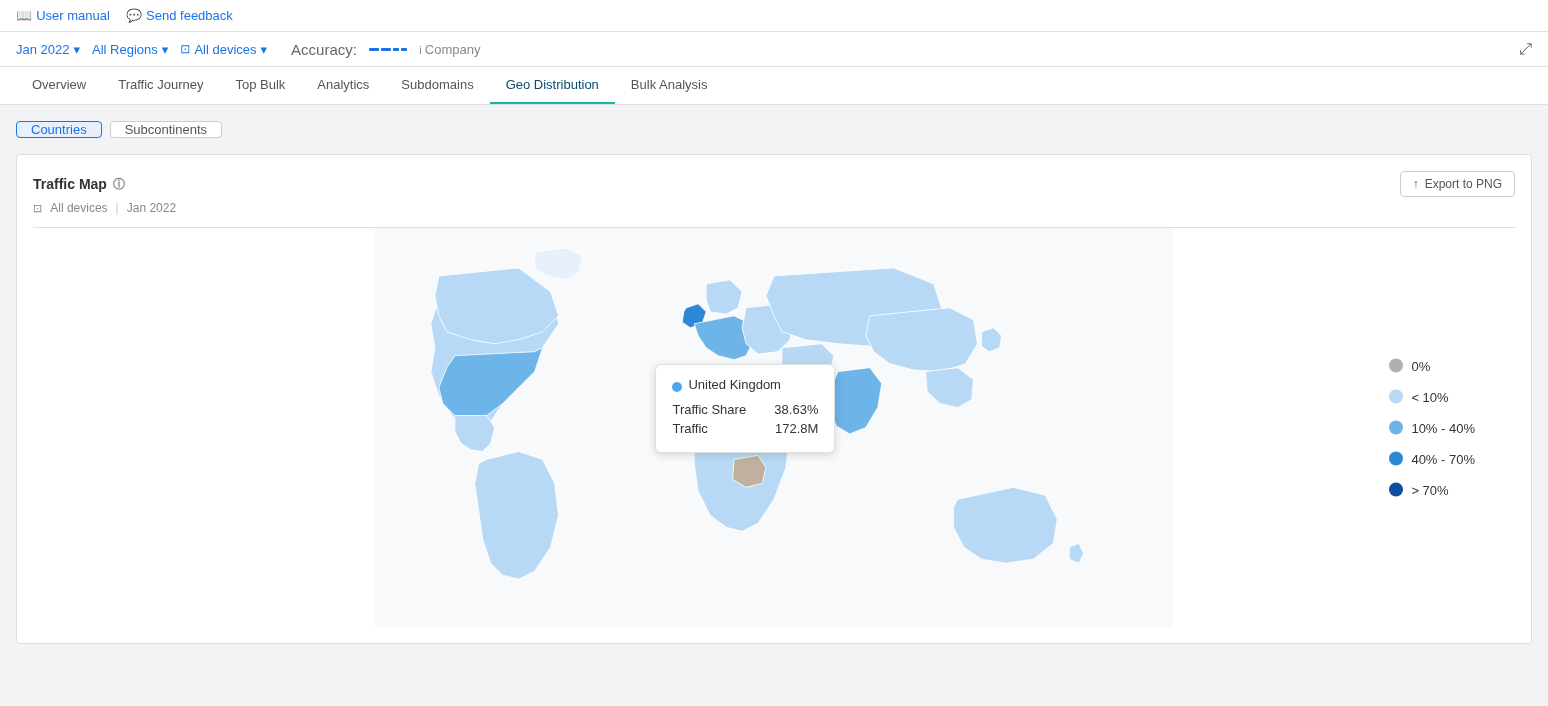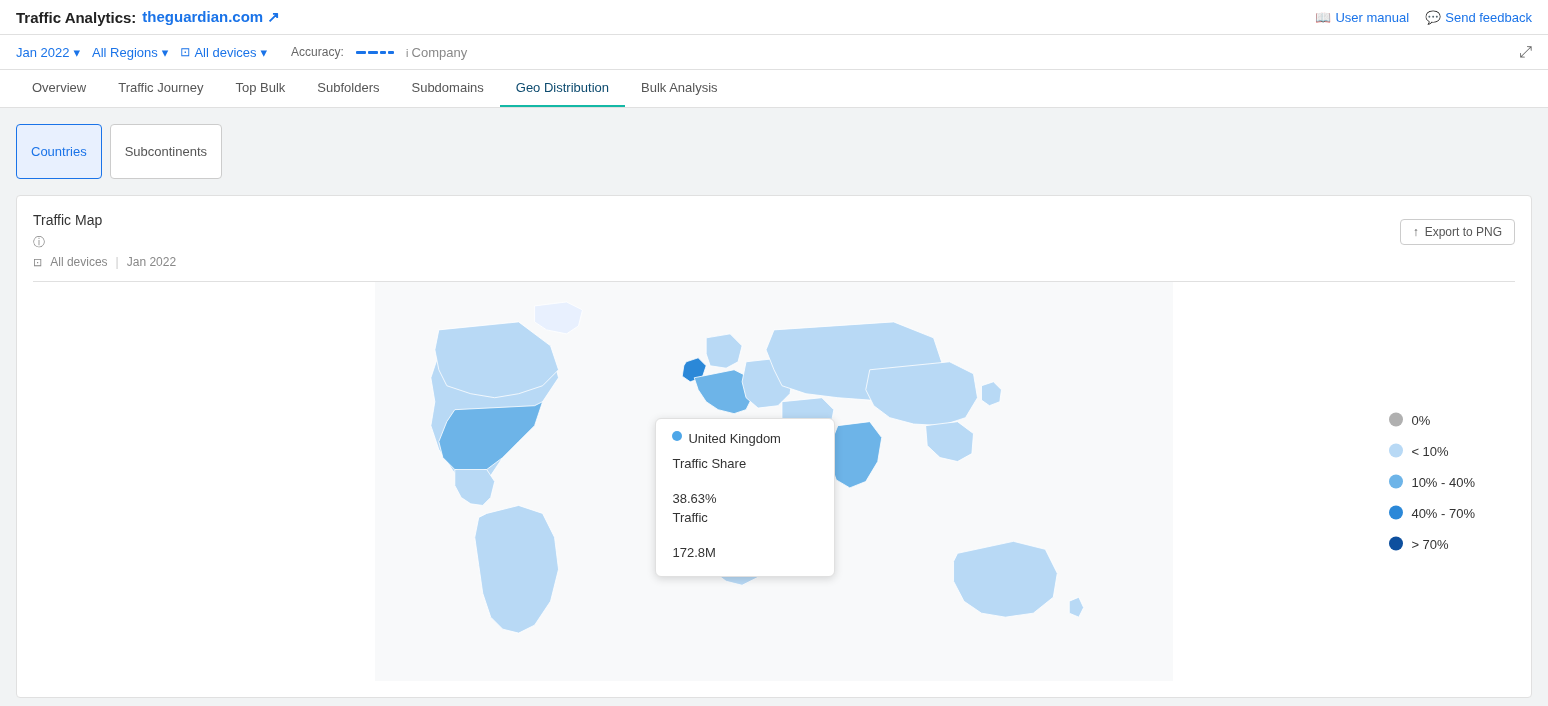--- a/index.html
+++ b/index.html
@@ -17,21 +17,21 @@
 
     .filter-bar {
       display: flex; align-items: center; gap: 12px;
       padding: 8px 16px; background: #fff; border-bottom: 1px solid #e0e0e0;
     }
     .filter-btn {
       display: flex; align-items: center; gap: 4px;
       color: #1a73e8; font-size: 13px; cursor: pointer; font-weight: 500;
     }
     .filter-sep { color: #ccc; }
-    .accuracy-label { color: #666; font-size: 12px; }
+    .accuracy-label { color: #666; font-size: 15px; }
     .accuracy-line {
       display: inline-flex; align-items: center; gap: 2px;
     }
     .acc-dash { width: 10px; height: 3px; background: #1a73e8; display: inline-block; border-radius: 1px; }
     .acc-dash.short { width: 6px; }
     .company-label { color: #888; font-size: 13px; display: flex; align-items: center; gap: 3px; }
     .expand-btn { margin-left: auto; cursor: pointer; color: #666; font-size: 16px; }
 
     .nav-tabs {
       display: flex; align-items: center; gap: 0;
@@ -40,36 +40,36 @@
     .nav-tab {
       padding: 10px 16px; font-size: 13px; color: #555; cursor: pointer;
       border-bottom: 2px solid transparent; white-space: nowrap;
     }
     .nav-tab.active { color: #0c4a6e; border-bottom: 2px solid #14b8a6; font-weight: 500; }
 
     .content { padding: 16px; }
 
     .segment-tabs { display: flex; gap: 8px; margin-bottom: 16px; }
     .segment-tab {
-      padding: 19px 14px; border: 1px solid #ccc; border-radius: 4px;
+      padding: 0 14px; border: 1px solid #ccc; border-radius: 4px;
       font-size: 13px; cursor: pointer; background: #fff; color: #555;
     }
     .segment-tab.active {
       border-color: #1a73e8; color: #1a73e8; background: #e8f0fe;
     }
 
     .card {
       background: #fff; border: 1px solid #e0e0e0; border-radius: 4px;
       padding: 16px;
     }
     .card-header {
       display: flex; align-items: center; justify-content: space-between;
       margin-bottom: 4px;
     }
-    .card-title { font-weight: normal; font-size: 14px; display: flex; gap: 6px; flex-direction: column; }
+    .card-title { font-weight: bold; font-size: 14px; display: flex; align-items: center; gap: 6px; }
     .info-icon { color: #888; font-size: 12px; cursor: pointer; }
     .card-meta { font-size: 12px; color: #888; display: flex; align-items: center; gap: 8px; margin-bottom: 12px; }
     .card-meta-sep { color: #ccc; }
 
     .export-btn {
       display: flex; align-items: center; gap: 6px;
       border: 1px solid #ccc; border-radius: 4px;
       padding: 5px 12px; font-size: 12px; color: #555; cursor: pointer; background: #fff;
     }
 
@@ -88,36 +88,29 @@
     }
     .legend-item { display: flex; align-items: center; gap: 8px; font-size: 13px; color: #333; }
     .legend-dot { width: 14px; height: 14px; border-radius: 50%; flex-shrink: 0; }
 
     .tooltip {
       position: absolute; left: 42%; top: 34%;
       background: #fff; border: 1px solid #e0e0e0; border-radius: 6px;
       padding: 12px 16px; box-shadow: 0 2px 8px rgba(0,0,0,0.15);
       min-width: 180px;
     }
-    .tooltip-title { display: flex; align-items: flex-start; gap: 6px; font-weight: 500; font-size: 13px; margin-bottom: 10px; }
+    .tooltip-title { display: flex; align-items: flex-end; gap: 6px; font-weight: 500; font-size: 13px; margin-bottom: 10px; }
     .tooltip-dot { width: 10px; height: 10px; border-radius: 50%; background: #4da6e8; }
-    .tooltip-row { display: flex; justify-content: space-between; font-size: 13px; margin-bottom: 4px; gap: 20px; flex-direction: column; }
+    .tooltip-row { display: flex; justify-content: space-between; font-size: 13px; margin-bottom: 4px; gap: 20px; }
     .tooltip-val { font-weight: normal; }
   </style>
 </head>
 <body>
 
 <div class="top-bar">
-  <div class="top-bar-left">
-    <span class="app-title">Traffic Analytics:</span>
-    <a class="app-title-link">
-      <span>theguardian.com</span>
-      <span> ↗</span>
-    </a>
-  </div>
   <div class="top-bar-right">
     <div class="top-bar-action">
       <span>📖</span>
       <span>User manual</span>
     </div>
     <div class="top-bar-action">
       <span>💬</span>
       <span>Send feedback</span>
     </div>
   </div>
@@ -149,21 +142,21 @@
     <span style="font-size:11px;">ℹ</span>
     <span>Company</span>
   </div>
   <div class="expand-btn">⤢</div>
 </div>
 
 <div class="nav-tabs">
   <div class="nav-tab">Overview</div>
   <div class="nav-tab">Traffic Journey</div>
   <div class="nav-tab">Top Bulk</div>
-  <div class="nav-tab">Subfolders</div>
+  <div class="nav-tab">Analytics</div>
   <div class="nav-tab">Subdomains</div>
   <div class="nav-tab active">Geo Distribution</div>
   <div class="nav-tab">Bulk Analysis</div>
 </div>
 
 <div class="content">
   <div class="segment-tabs">
     <button class="segment-tab active">Countries</button>
     <button class="segment-tab">Subcontinents</button>
   </div>

